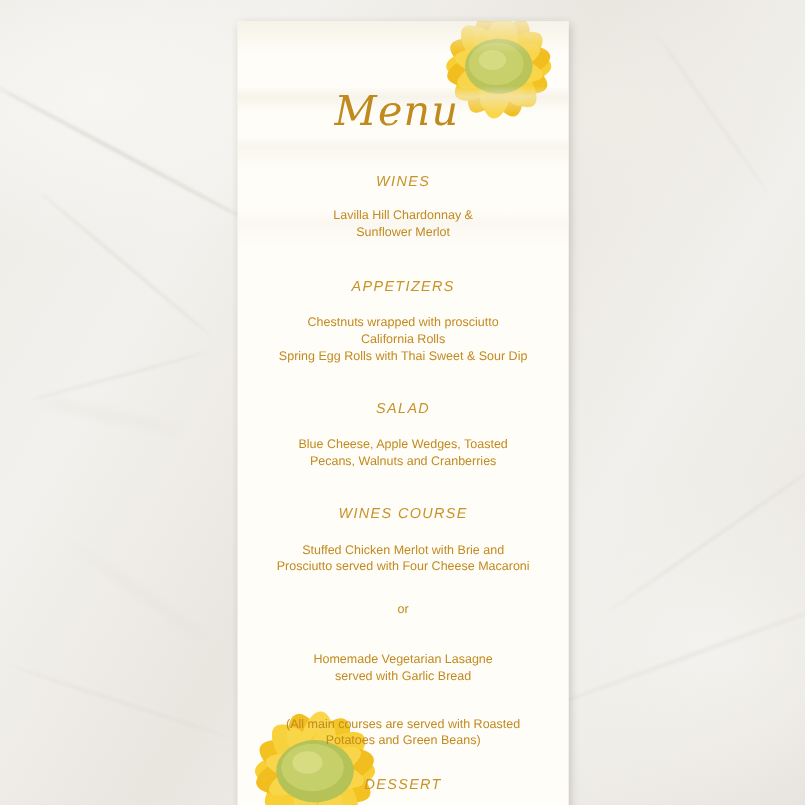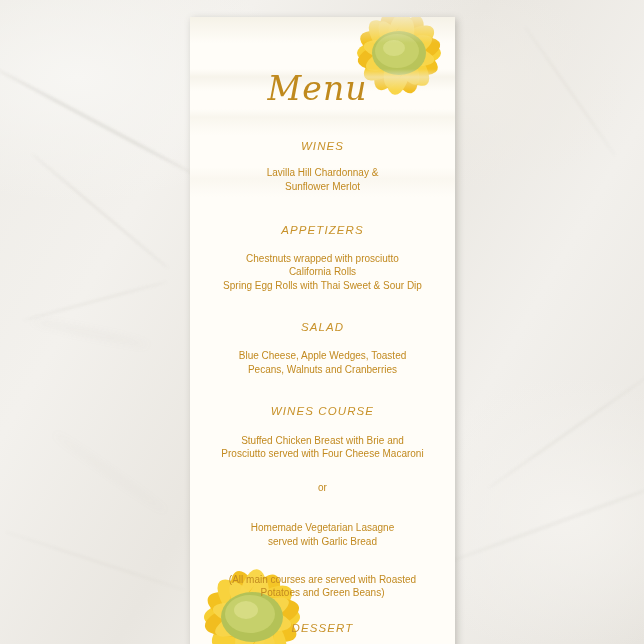--- a/index.html
+++ b/index.html
@@ -212,21 +212,21 @@
       </div>
 
       <div class="section-head sec-salad">SALAD</div>
       <div class="section-body sec-salad-body">
         <div>Blue Cheese, Apple Wedges, Toasted</div>
         <div>Pecans, Walnuts and Cranberries</div>
       </div>
 
       <div class="section-head sec-main">WINES COURSE</div>
       <div class="section-body sec-main-body">
-        <div>Stuffed Chicken Breast with Brie and</div>
+        <div>Stuffed Chicken Merlot with Brie and</div>
         <div>Prosciutto served with Four Cheese Macaroni</div>
       </div>
 
       <div class="section-body sec-or">or</div>
 
       <div class="section-body sec-alt">
         <div>Homemade Vegetarian Lasagne</div>
         <div>served with Garlic Bread</div>
       </div>
 

